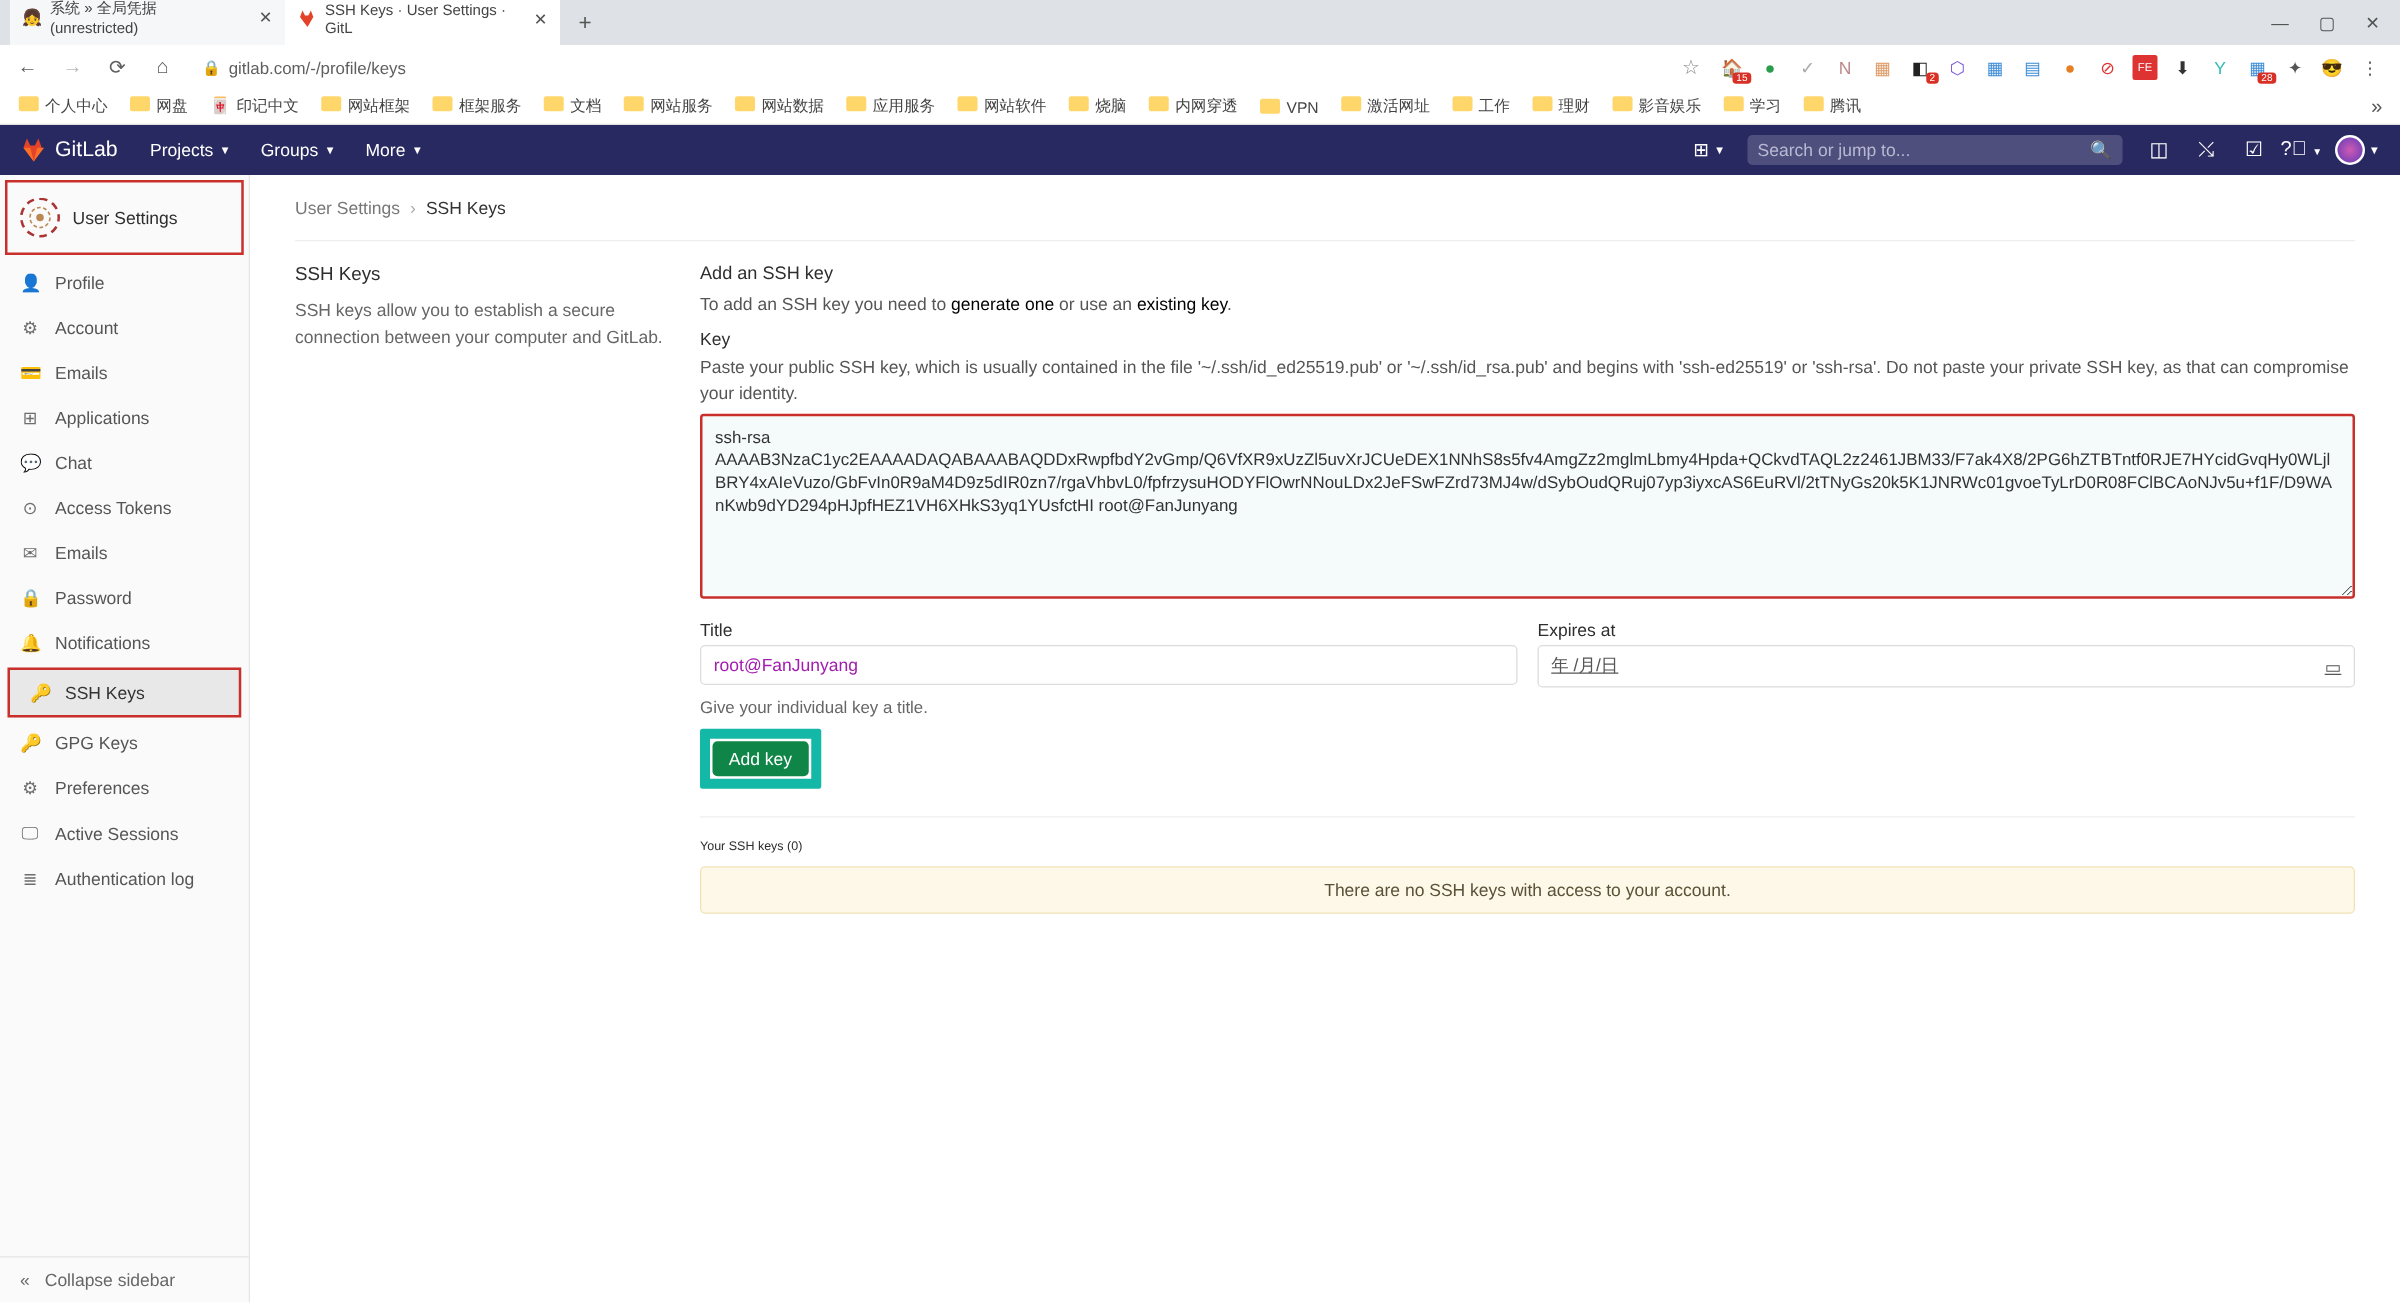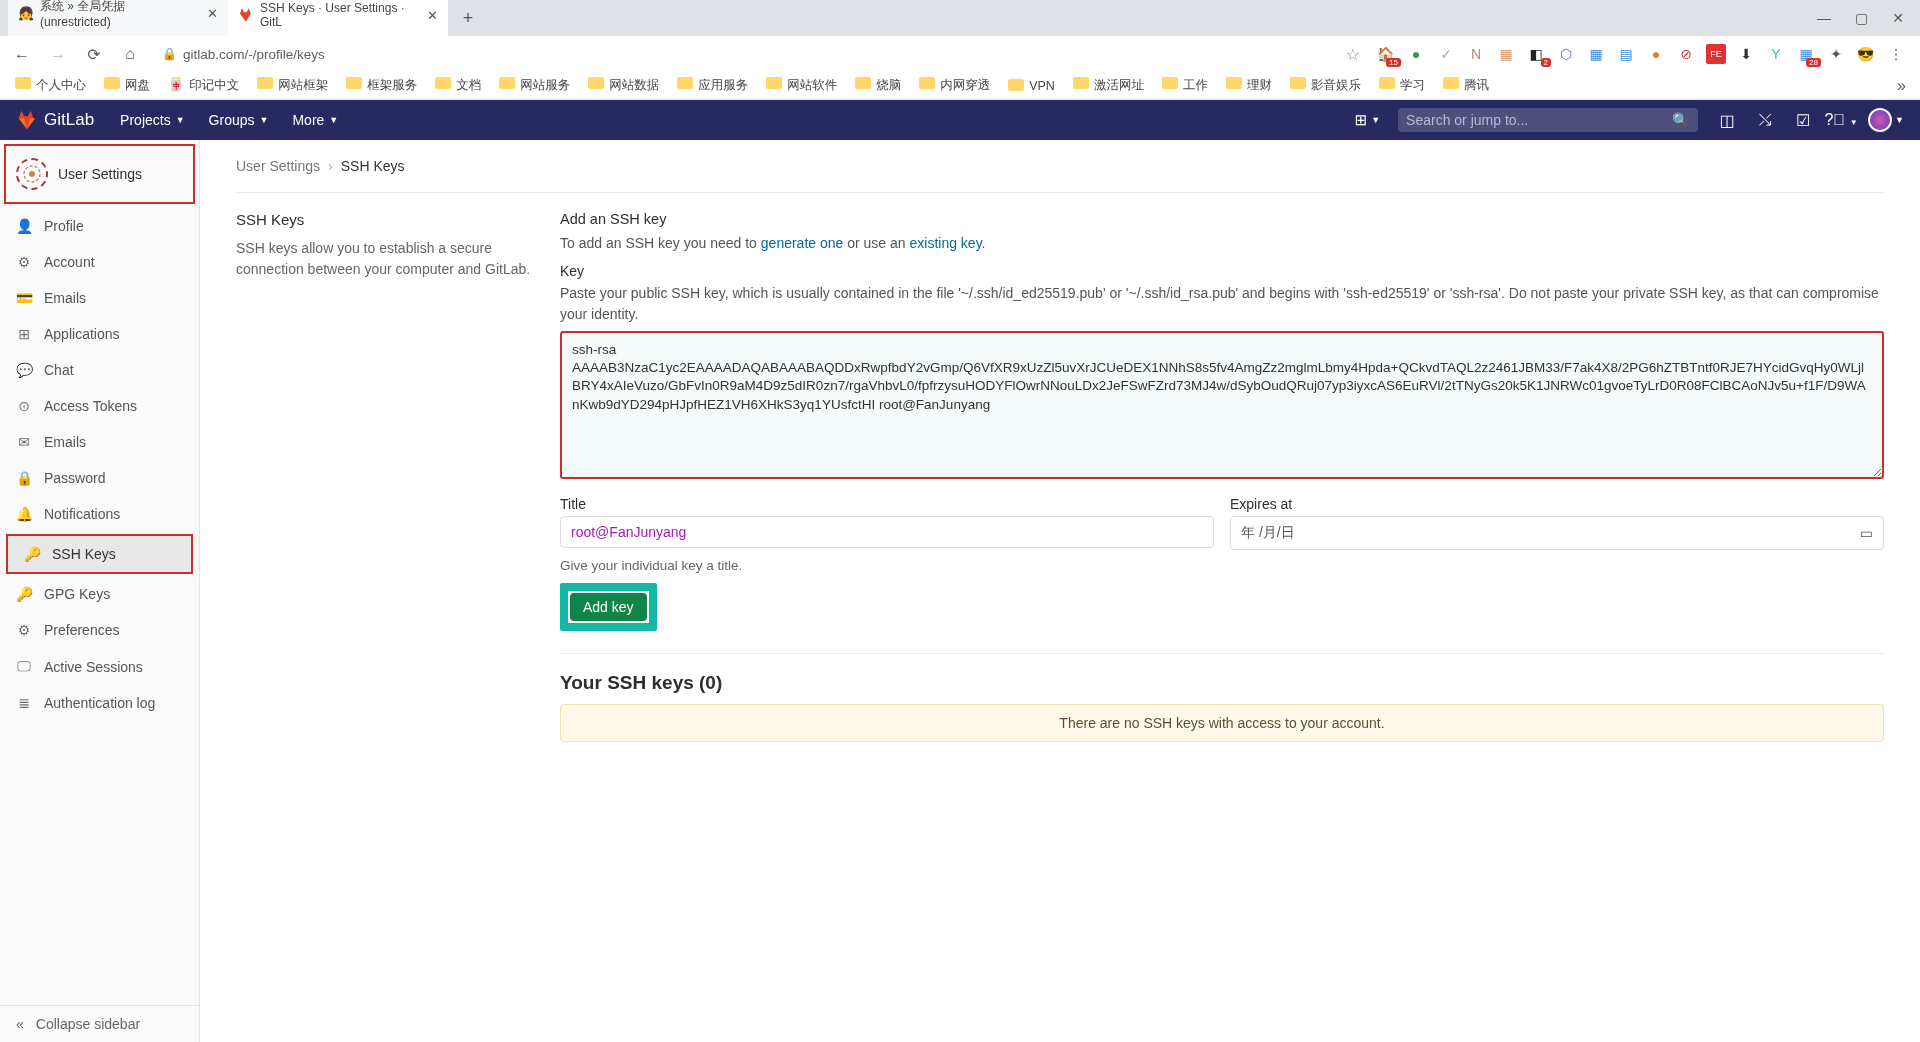--- a/index.html
+++ b/index.html
@@ -65,37 +65,37 @@
 .breadcrumb .current { color: #333; font-weight: 500; }
 
 .content-row { display: flex; gap: 24px; border-top: 1px solid #eee; padding-top: 18px; }
 .description-col { width: 300px; }
 .description-col h4 { font-size: 15px; font-weight: 500; margin-bottom: 10px; color: #2e2e2e; }
 .description-col p { font-size: 14px; color: #666; line-height: 1.5; }
 .form-col { flex: 1; }
 
 .form-h { font-size: 14.5px; font-weight: 500; margin-bottom: 8px; }
 .form-sub { font-size: 14px; color: #555; margin-bottom: 12px; }
-.form-sub a { color: #0369a1; text-decoration: none; }
+.form-sub a { color: #000000; text-decoration: none; }
 .lbl { font-size: 14px; color: #2e2e2e; display: block; margin-bottom: 4px; font-weight: 500; }
 .help { font-size: 14px; color: #555; line-height: 1.5; margin-bottom: 6px; }
 
 .key-textarea { width: 100%; height: 148px; padding: 8px 10px; resize: vertical; font-family: inherit; font-size: 13.5px; line-height: 1.35; border: 2px solid #c9302c; background: #f4fbfa; border-radius: 3px; outline: none; color: #333; }
 
 .form-pair { display: flex; gap: 16px; margin-top: 14px; }
 .form-pair > div { flex: 1; }
 .text-input { width: 100%; padding: 7px 10px; border: 1px solid #dcdcdc; border-radius: 4px; font-size: 14px; color: #a21caf; }
-.date-input { width: 100%; padding: 7px 10px; border: 1px solid #dcdcdc; border-radius: 4px; font-size: 14px; color: #555; display: flex; justify-content: space-between; align-items: center; }
+.date-input { width: 100%; padding: 7px 10px; border: 1px solid #dcdcdc; border-radius: 4px; font-size: 14px; color: #555; display: flex; justify-content: space-between; align-items: center; text-decoration: underline; }
 .hint { font-size: 13.5px; color: #666; margin-top: 8px; }
 
 .add-key-wrap { border: 8px solid #14b8a6; display: inline-block; padding: 2px; margin-top: 10px; border-radius: 2px; }
 .add-key-btn { background: #108548; color: #fff; border: none; padding: 6px 13px; font-size: 14px; border-radius: 4px; cursor: pointer; }
 
 .section2 { border-top: 1px solid #eee; margin-top: 22px; padding-top: 18px; }
-.section2-h { font-size: 19px; font-weight: 700; margin-bottom: 10px; }
+.section2-h { font-size: 10px; font-weight: 400; margin-bottom: 10px; }
 .alert { border: 1px solid #f0e2b6; background: #fdf8e7; padding: 10px; text-align: center; color: #5a5137; font-size: 14px; border-radius: 4px; }
 
 svg { display: block; }
 </style>
 </head>
 <body>
 
 <div class="browser-chrome">
   <div class="tab-strip">
     <div class="tab bg">

